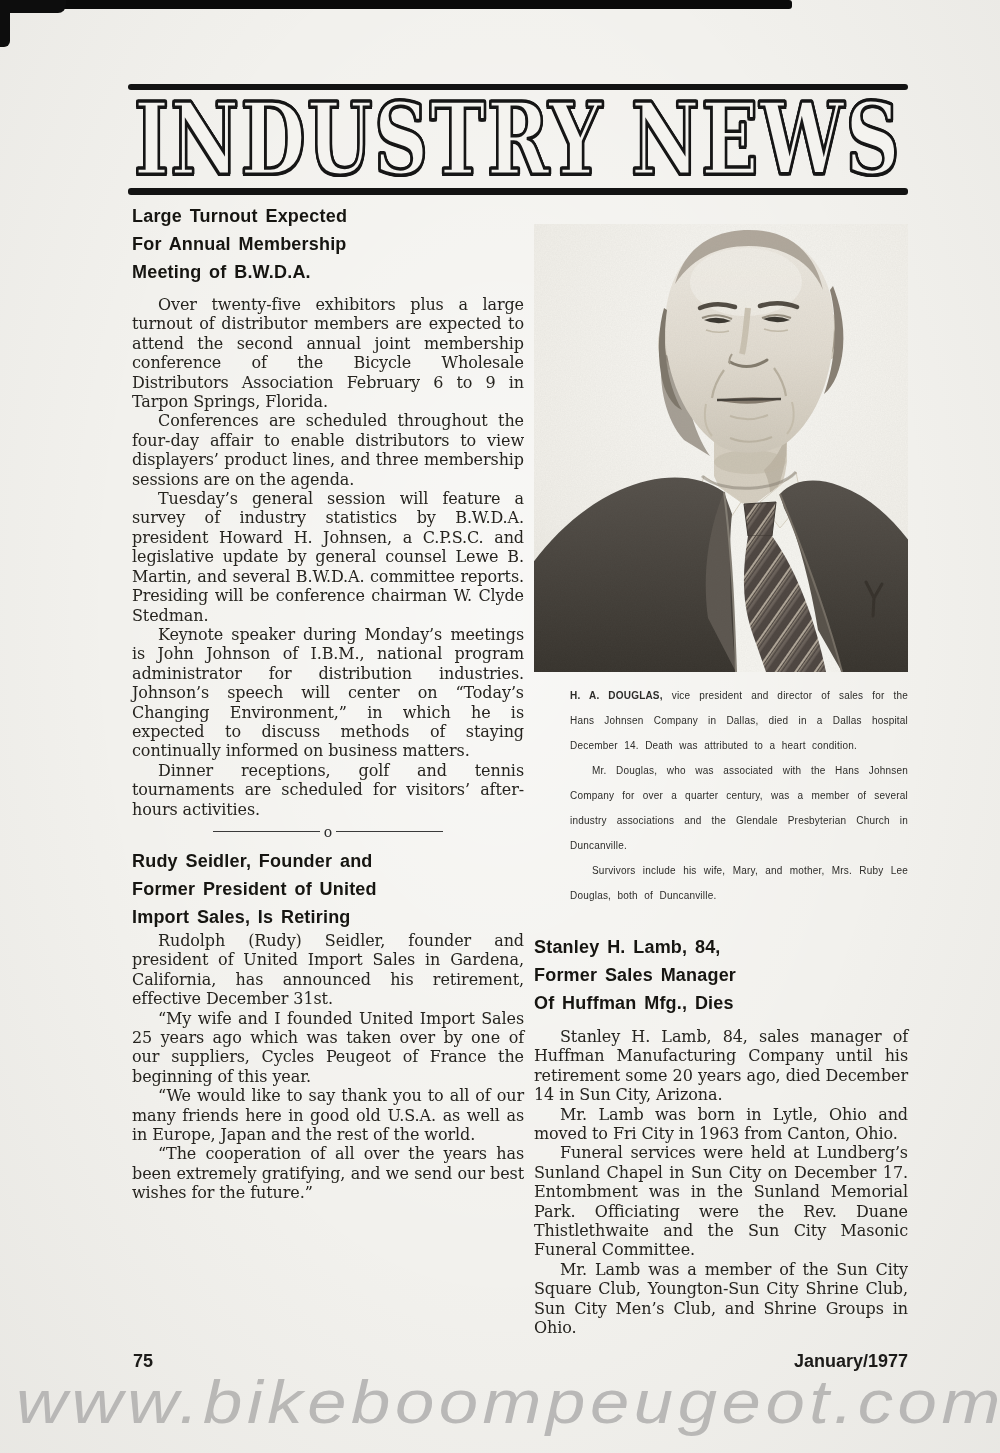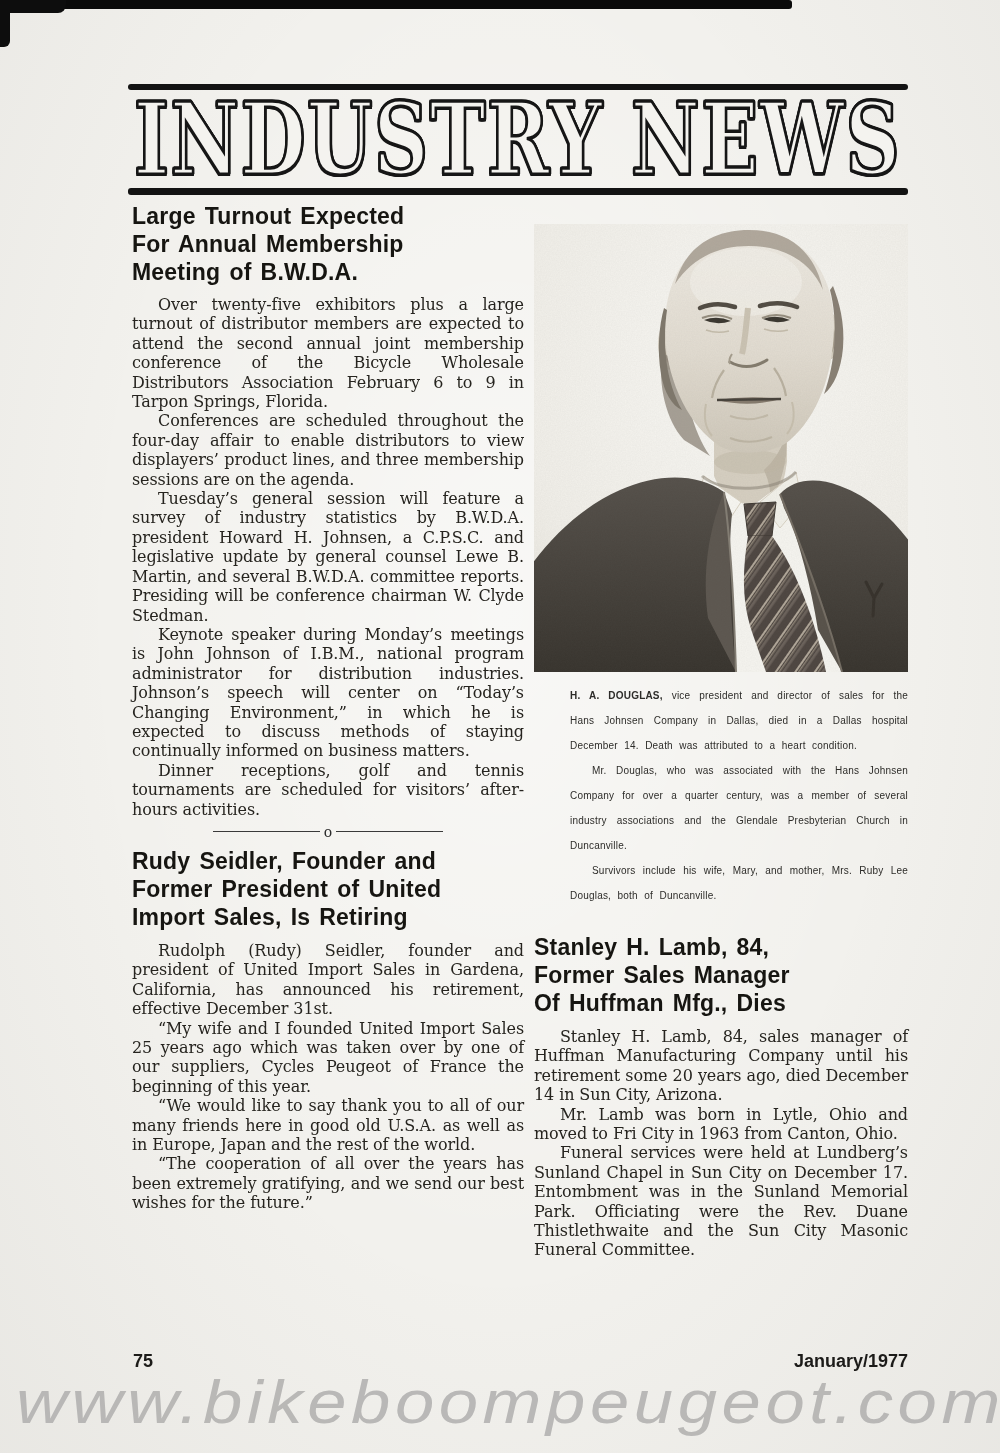--- a/index.html
+++ b/index.html
@@ -34,31 +34,31 @@
                  1.5px 1.5px #161616, -1.5px 1.5px #161616, 1.5px -1.5px #161616, -1.5px -1.5px #161616;
     transform:scaleX(.75); transform-origin:center;
   }
 
   
   .col-left  { position:absolute; left:132px; top:202px; width:392px; }
   .col-right { position:absolute; left:534px; top:224px; width:374px; }
 
   h1.head {
     font-family:"Liberation Sans", sans-serif; font-weight:bold;
-    font-size:23px; line-height:28px; letter-spacing:.2px; word-spacing:2.5px;
+    font-size:18px; line-height:28px; letter-spacing:.2px; word-spacing:2.5px;
     color:#161511; white-space:pre-line; margin:0 0 9px;
   }
   p.body {
     font-size:16px; line-height:19.4px; text-align:justify; text-indent:26px;
     hyphens:auto; -webkit-hyphens:auto; letter-spacing:-0.1px; color:#26241f;
   }
   .divider { display:flex; align-items:center; justify-content:center; margin:6px auto 8px; width:230px; }
   .divider .dline { flex:1; border-top:1.8px solid #3a3a3a; }
   .divider .dO { padding:0 4px; font-size:14px; line-height:14px; color:#2c2c2c; }
-  h1.head.second { margin:4px 0 10px; }
+  h1.head.second { margin:4px 0 0; }
 
   
   .photo { width:374px; height:448px; display:block; }
 
   
   .caption { margin-top:11px; font-family:"Liberation Sans", sans-serif; color:#2d2c29; }
   .caption p { font-size:10px; line-height:25px; text-align:justify; word-spacing:3.5px; letter-spacing:.2px;margin-left:36px; }
   .caption p + p { text-indent:22px; }
   .cap-bold { font-weight:bold; }
 
@@ -221,20 +221,21 @@
       <p>Mr. Douglas, who was associated with the Hans Johnsen Company for over a quarter century, was a member of several industry associations and the Glendale Presbyterian Church in Duncanville.</p>
       <p>Survivors include his wife, Mary, and mother, Mrs. Ruby Lee Douglas, both of Duncanville.</p>
     </div>
 
     <h1 class="head lamb">Stanley H. Lamb, 84,
 Former Sales Manager
 Of Huffman Mfg., Dies</h1>
     <p class="body">Stanley H. Lamb, 84, sales manager of Huffman Manufacturing Company until his retirement some 20 years ago, died December 14 in Sun City, Arizona.</p>
     <p class="body">Mr. Lamb was born in Lytle, Ohio and moved to Fri City in 1963 from Canton, Ohio.</p>
     <p class="body">Funeral services were held at Lundberg’s Sunland Chapel in Sun City on December 17. Entombment was in the Sunland Memorial Park. Officiating were the Rev. Duane Thistlethwaite and the Sun City Masonic Funeral Committee.</p>
+    <p class="body">Mr. Lamb was a member of the Sun City Square Club, Youngton-Sun City Shrine Club, Sun City Men’s Club, and Shrine Groups in Ohio.</p>
   </div>
 
   <div class="footer-num">75</div>
   <div class="footer-date">January/1977</div>
 
   <div class="watermark">www.bikeboompeugeot.com</div>
 
 </div>
 
 </body></html>

